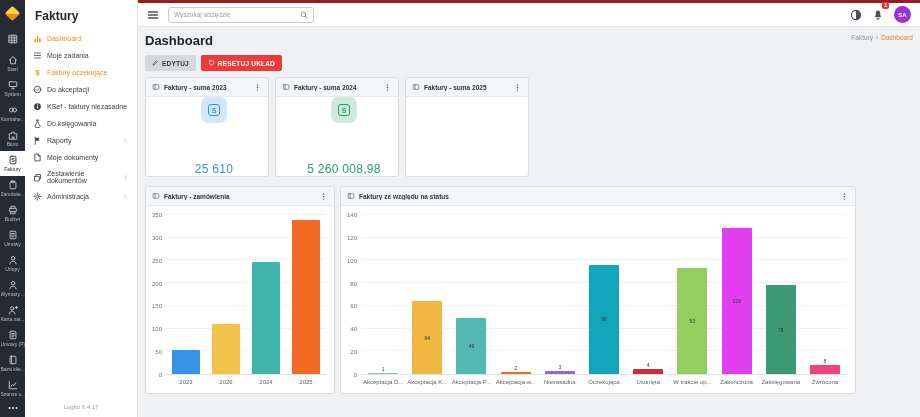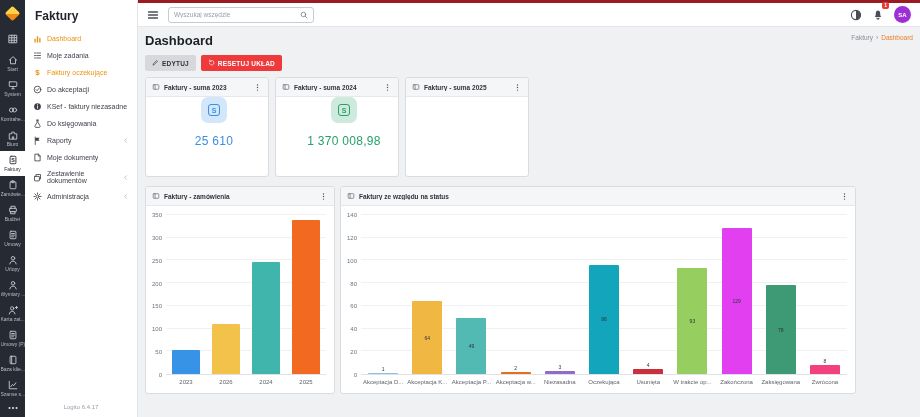--- a/index.html
+++ b/index.html
@@ -70,21 +70,21 @@
   .card { background:#fff; border:1px solid #d9dce0; border-radius:3px; display:flex; flex-direction:column; overflow:hidden; }
   .card-header { height:19px; background:#f5f6f8; border-bottom:1px solid #e6e8eb; display:flex; align-items:center;
     gap:4px; padding:0 6px; flex-shrink:0; }
   .card-header .widget-ic { color:#6a7078; display:flex; }
   .card-header .widget-ic svg { width:8px; height:8px; }
   .card-title { font-size:6.5px; font-weight:bold; color:#30343b; flex:1; white-space:nowrap; overflow:hidden; }
   .kebab { color:#4a4f57; display:flex; cursor:pointer; }
   .kebab svg { width:9px; height:9px; }
 
   .summary-card { width:124px; height:100px; }
-  .summary-body { flex:1; display:flex; flex-direction:column; align-items:center; justify-content:flex-start; gap:11px;margin-left:14px; }
+  .summary-body { flex:1; display:flex; flex-direction:column; align-items:center; justify-content:space-between; gap:16px;margin-left:14px; }
   .sum-icon { width:26px; height:26px; border-radius:7px; display:flex; align-items:center; justify-content:center; }
   .s-box { width:12px; height:12px; border:1px solid; border-radius:3px; font-size:7px; font-weight:bold;
     display:flex; align-items:center; justify-content:center; }
   .sum-value { font-size:12px; letter-spacing:.3px; }
 
   .charts-row { display:flex; gap:5px; margin-top:9px; }
   .chart-card-left { width:190px; height:208px; }
   .chart-card-right { width:516px; height:208px; }
   .chart-body { flex:1; display:flex; padding:9px 8px 4px 4px; min-height:0; }
   .yaxis { position:relative; width:16px; flex-shrink:0; margin-bottom:14px; }
@@ -463,21 +463,21 @@
                   <circle cx="6" cy="2.6" r="0.9" fill="currentColor" stroke="none"></circle>
                   <circle cx="6" cy="6" r="0.9" fill="currentColor" stroke="none"></circle>
                   <circle cx="6" cy="9.4" r="0.9" fill="currentColor" stroke="none"></circle>
                 </svg>
               </span>
           </div>
           <div class="summary-body">
             <span class="sum-icon" style="background: rgb(205, 234, 221);">
                 <span class="s-box" style="border-color: rgb(39, 160, 106); color: rgb(39, 160, 106);">S</span>
               </span>
-            <span class="sum-value" style="color: rgb(39, 160, 106);">1 370 008,98</span>
+            <span class="sum-value" style="color: rgb(39, 160, 106);">5 260 008,98</span>
           </div>
         </div>
         <div class="card summary-card">
           <div class="card-header">
             <span class="widget-ic">
                 <svg viewBox="0 0 12 12" fill="none" stroke="currentColor" stroke-width="1.1" stroke-linecap="round" stroke-linejoin="round">
                   <rect x="1.8" y="2.6" width="8.4" height="6.8" rx="1"></rect>
                   <path d="M4.6 2.6v6.8"></path>
                 </svg>
               </span>

